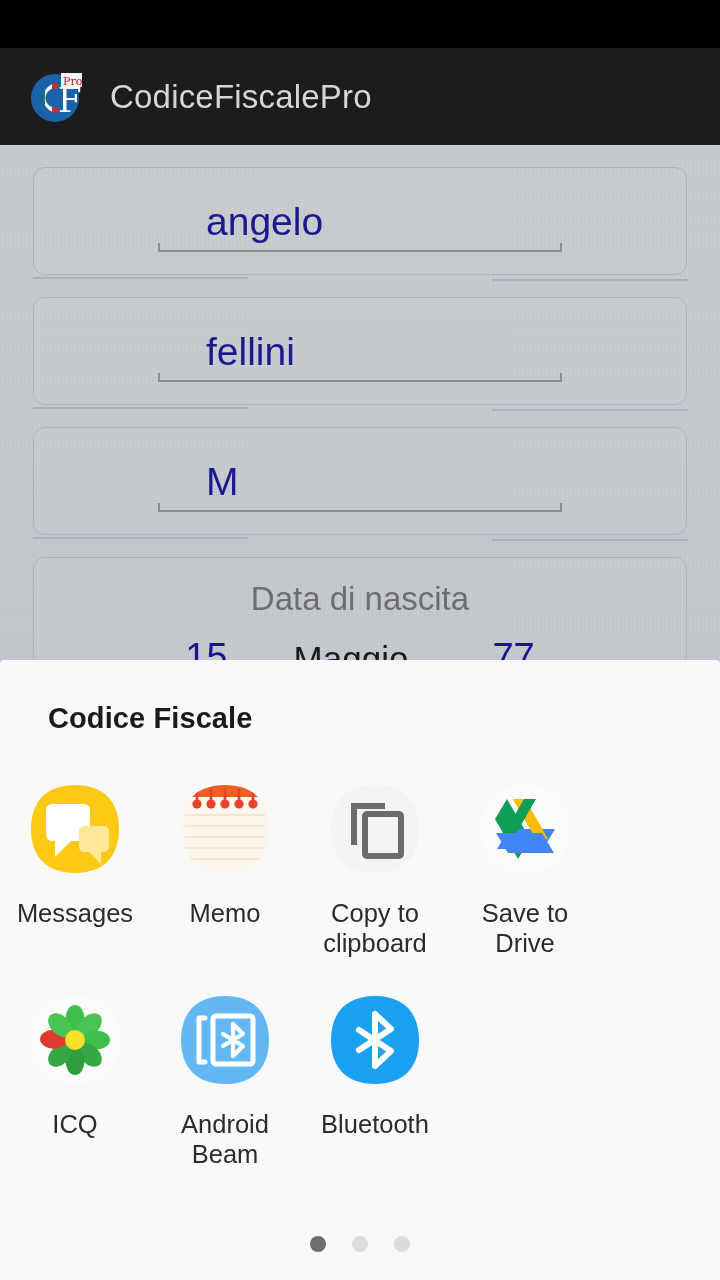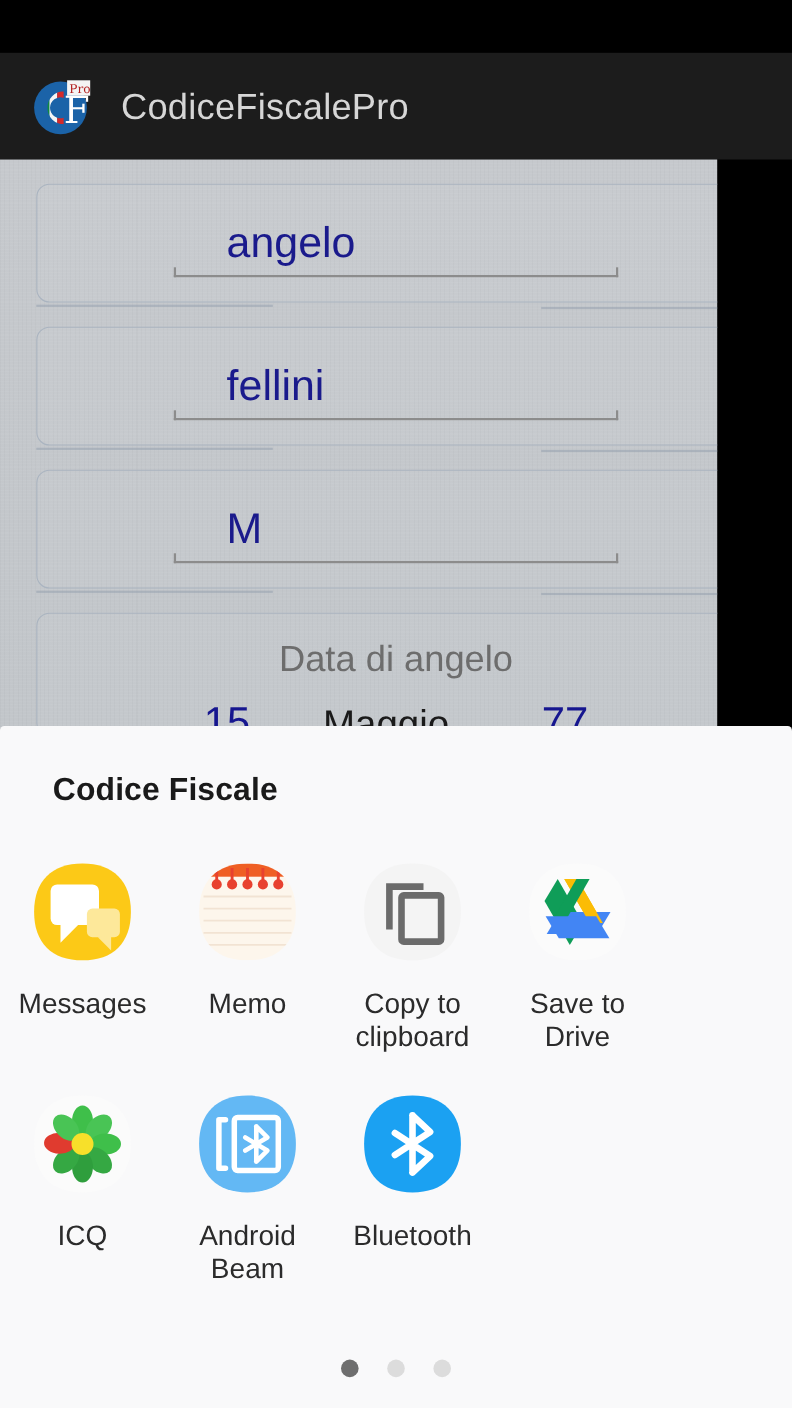--- a/index.html
+++ b/index.html
@@ -27,21 +27,21 @@
   .app-title {
     margin-left:26px;
     color:#d6d6d6;
     font-size:33px;
     letter-spacing:.2px;
     font-weight:400;
   }
 
   
   .appbody {
-    position:absolute; left:0; top:145px; width:652px; height:520px;
+    position:absolute; left:0; top:145px; width:720px; height:520px;
     background:
       repeating-linear-gradient(0deg, rgba(255,255,255,.035) 0 1px, rgba(0,0,0,0) 1px 3px),
       repeating-linear-gradient(90deg, rgba(0,0,0,.02) 0 1px, rgba(0,0,0,0) 1px 4px),
       linear-gradient(180deg,#c6c9cd 0%, #c2c6ca 100%);
     overflow:hidden;
   }
 
   .field-card {
     position:absolute; left:33px; width:654px; height:108px;
     border:1px solid #aab4c0;
@@ -162,21 +162,21 @@
   <div class="ghost-line" style="left:492px; top:264px; width:196px;"></div>
 
   <div class="field-card" style="top:282px;">
     <div class="field-value" style="left:172px; top:32px;">M</div>
     <div class="field-underline" style="top:82px;"></div>
   </div>
   <div class="ghost-line" style="left:33px; top:392px; width:215px;"></div>
   <div class="ghost-line" style="left:492px; top:394px; width:196px;"></div>
 
   <div class="field-card tall" style="top:412px;">
-    <div class="date-label" style="top:22px;">Data di angelo</div>
+    <div class="date-label" style="top:22px;">Data di nascita</div>
     <div class="date-row" style="top:78px;">
       <span class="date-num" style="margin-right:30px;">15</span>
       <span class="date-dash" style="margin-right:26px;">-</span>
       <span class="date-month" style="margin-right:52px;">Maggio</span>
       <span class="date-dash" style="margin-right:22px;">-</span>
       <span class="date-num">77</span>
     </div>
   </div>
 </div>
 

